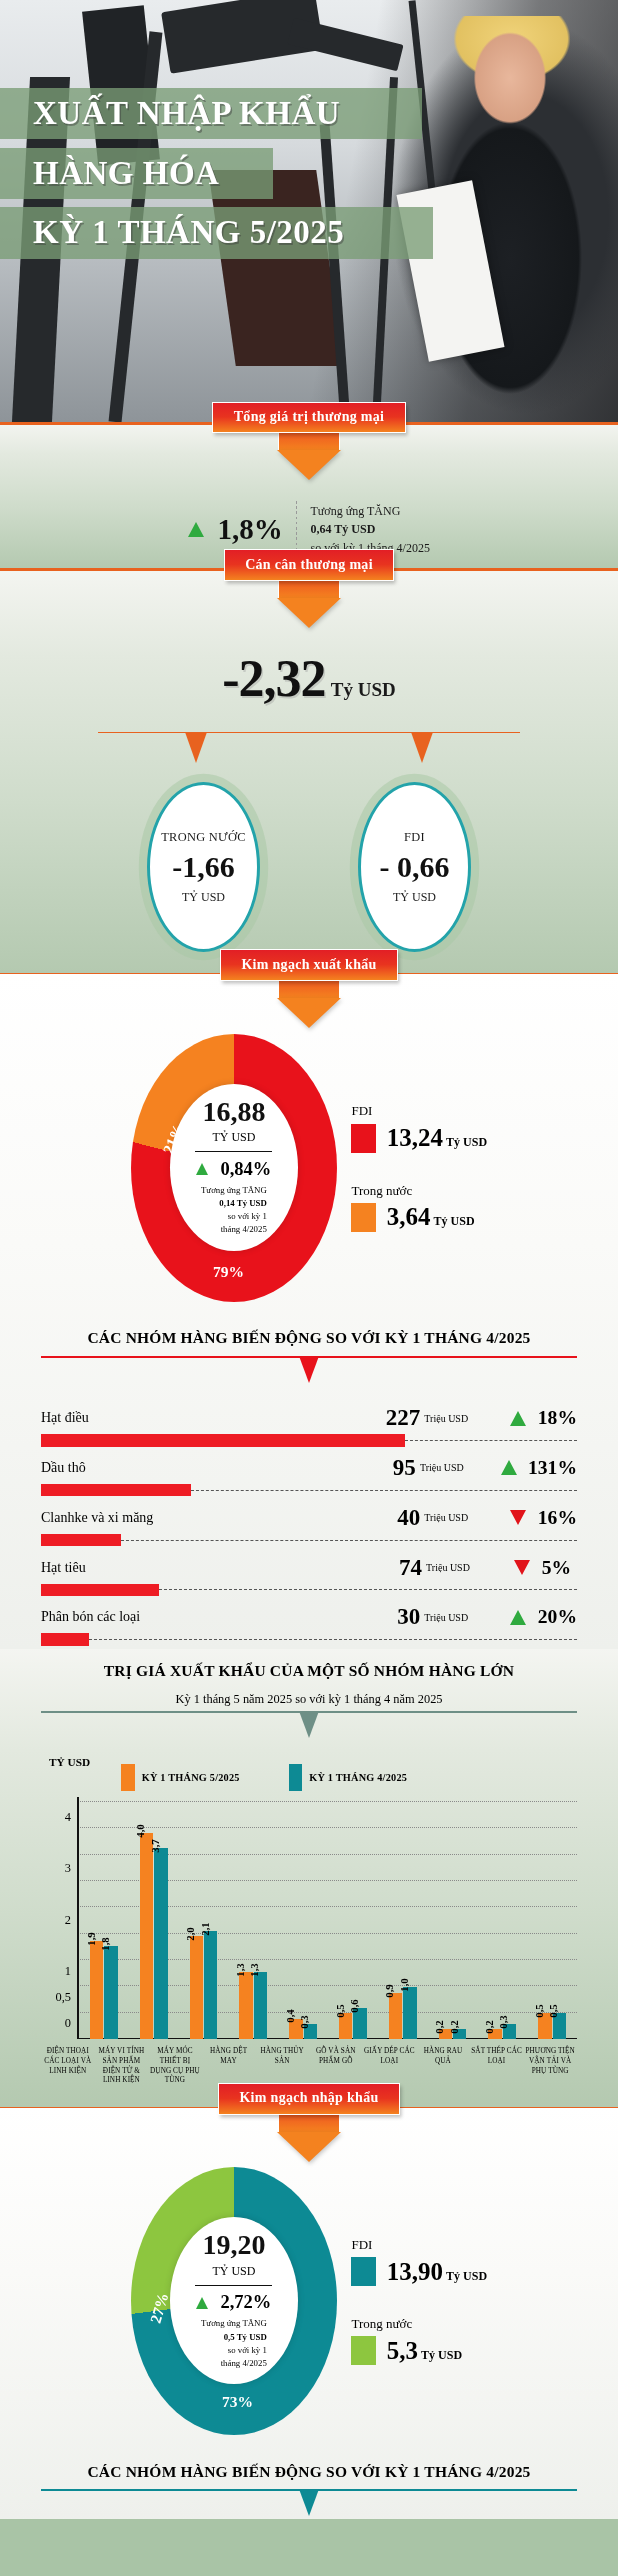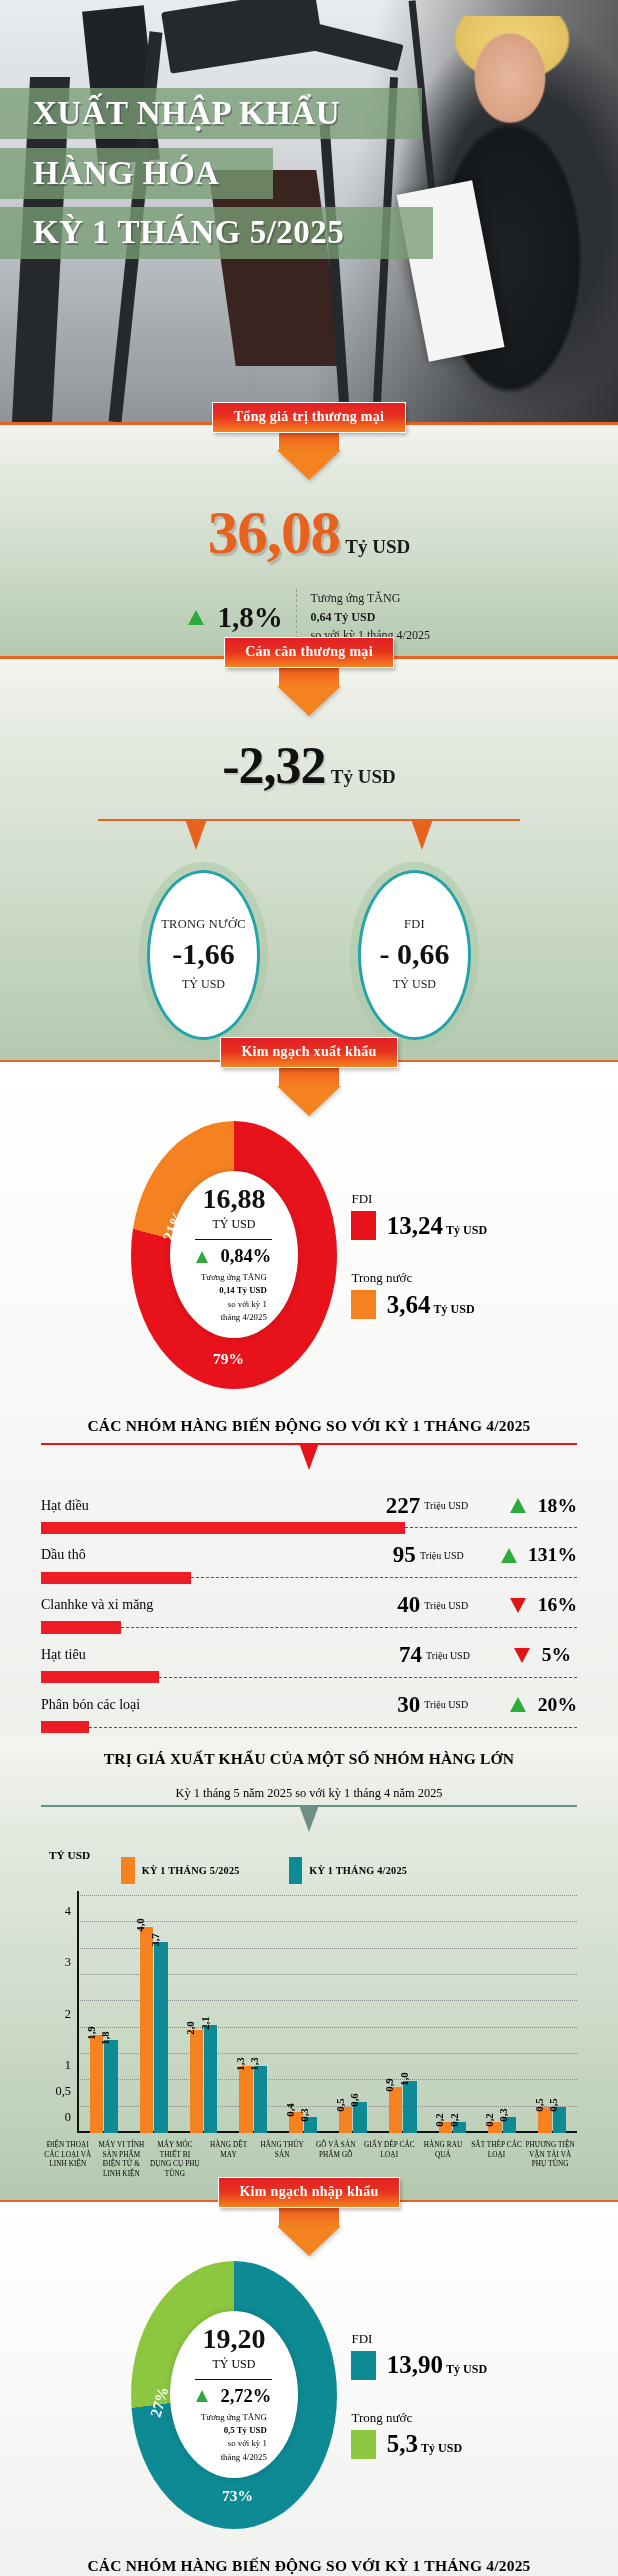--- a/index.html
+++ b/index.html
@@ -169,21 +169,21 @@
   .crow .vu { font-size:10px; margin-left:4.1px; width:77px; }
   .crow .pct { font-size:19.6px; font-weight:bold; margin-left:5.2px; }
   .crow .tri { margin:0 6.2px 0 11.3px; }
   .crow .barline { display:flex; align-items:center; margin-top:3.1px; }
   .crow .bar { height:12.4px; }
   .crow .dots { flex:1; border-top:1px dashed #555; }
 
   
   .chart-head { text-align:center; padding:13.4px 0 0; }
   .chart-head .t1 { font-size:15.5px; font-weight:bold; letter-spacing:0.2px; }
-  .chart-head .t2 { font-size:12.4px; margin-top:18px; }
+  .chart-head .t2 { font-size:12.4px; margin-top:12px; }
   .chart-legend { display:flex; justify-content:center; gap:49px; align-items:center; margin:8.2px 0 3.1px; }
   .chart-legend .item { display:flex; align-items:center; gap:7.2px; font-size:10.3px; font-weight:bold; letter-spacing:0.2px; }
   .chart-legend .sw { width:13.4px; height:27px; }
   .yaxis-title { font-size:11.3px; font-weight:bold; padding-left:49px; }
   .plot { position:relative; width:536px; margin:3.1px auto 0; }
   .plot .grid { position:absolute; left:36px; right:0; top:0; bottom:0; }
   .plot .gl { position:absolute; left:0; right:0; border-top:1px dotted #8a8a8a; }
   .plot .ytick { position:absolute; left:0; width:30px; text-align:right; font-size:12.4px; transform:translateY(-52%); }
   .plot .axisY { position:absolute; left:36px; top:0; bottom:0; width:1.5px; background:#111; }
   .plot .axisX { position:absolute; left:36px; right:0; height:1.5px; background:#111; }
@@ -226,23 +226,20 @@
   </div>
 
   <div class="band-green" style="padding-bottom:5.2px;">
     <div class="rule-orange"></div>
     <div class="ribbon-wrap" style="margin-top:-23px;">
       <div class="ribbon">Tổng giá trị thương mại</div>
       <div class="arrow-stem"></div>
       <div class="arrow-head"></div>
     </div>
 
-    <div class="bigfig">
-      <span class="num">36,08</span><span class="unit">Tỷ USD</span>
-    </div>
 
     <div class="delta-row">
       <div class="tri-up"></div>
       <div class="delta-pct">1,8%</div>
       <div class="vdiv"></div>
       <div class="delta-txt">
         <div>Tương ứng TĂNG</div>
         <div style="font-weight:bold">0,64 Tỷ USD</div>
         <div>so với kỳ 1 tháng 4/2025</div>
       </div>

